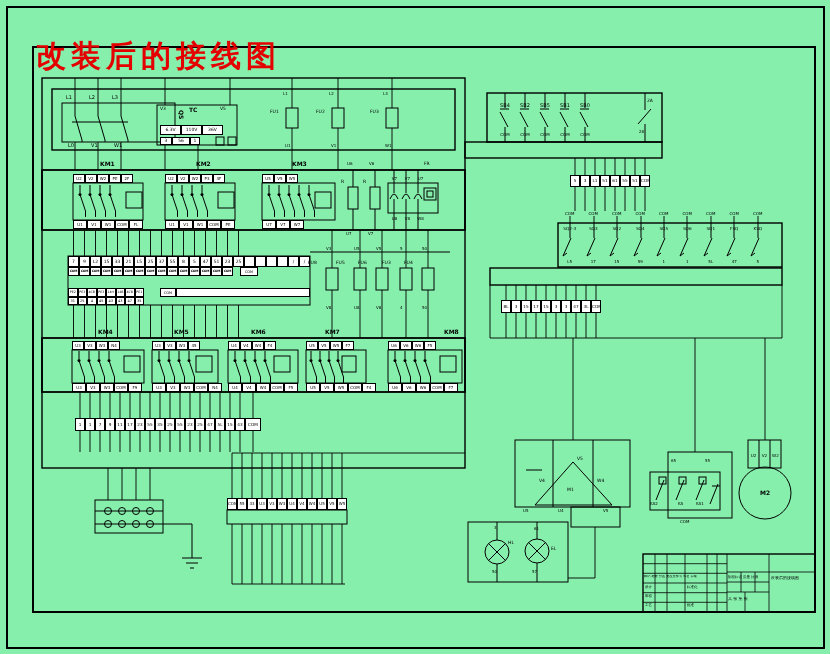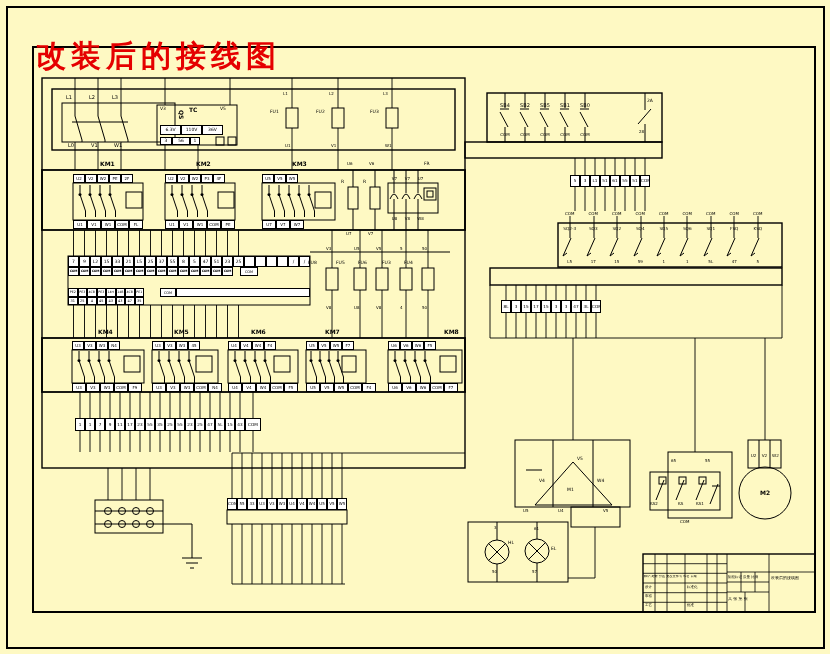--- a/index.html
+++ b/index.html
@@ -1,16 +1,16 @@
 <!DOCTYPE html>
 <html><head>
 <meta charset="utf-8">
 <style>
   html,body{margin:0;padding:0;background:#fff;}
-  .sheet{position:relative;width:830px;height:654px;background:#fef9c3;overflow:hidden;
+  .sheet{position:relative;width:830px;height:654px;background:#86efac;overflow:hidden;
          font-family:"DejaVu Sans",sans-serif;color:#000;}
   svg{position:absolute;left:0;top:0;}
   .title{position:absolute;left:36px;top:36px;font-size:30px;font-weight:bold;
          color:#e50000;letter-spacing:5px;font-family:"DejaVu Serif",serif;white-space:nowrap;}
   .lbl{position:absolute;font-size:5px;line-height:1;white-space:nowrap;}
   .lbl4{font-size:4px;} .lbl45{font-size:4.5px;} .lbl6{font-size:6px;font-weight:bold;}
   .vert{writing-mode:vertical-rl;}
   .cells{position:absolute;display:flex;align-items:stretch;}
   .cells span{flex:none;box-sizing:border-box;border:1px solid #000;background:#fff;
               font-size:4px;line-height:1.8;text-align:center;overflow:hidden;white-space:nowrap;}

